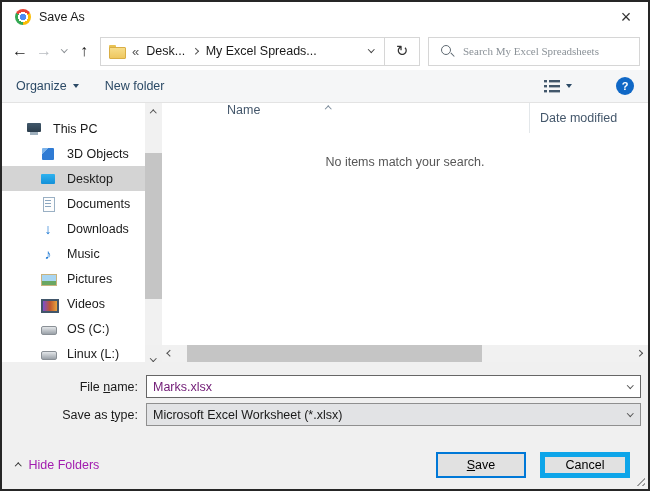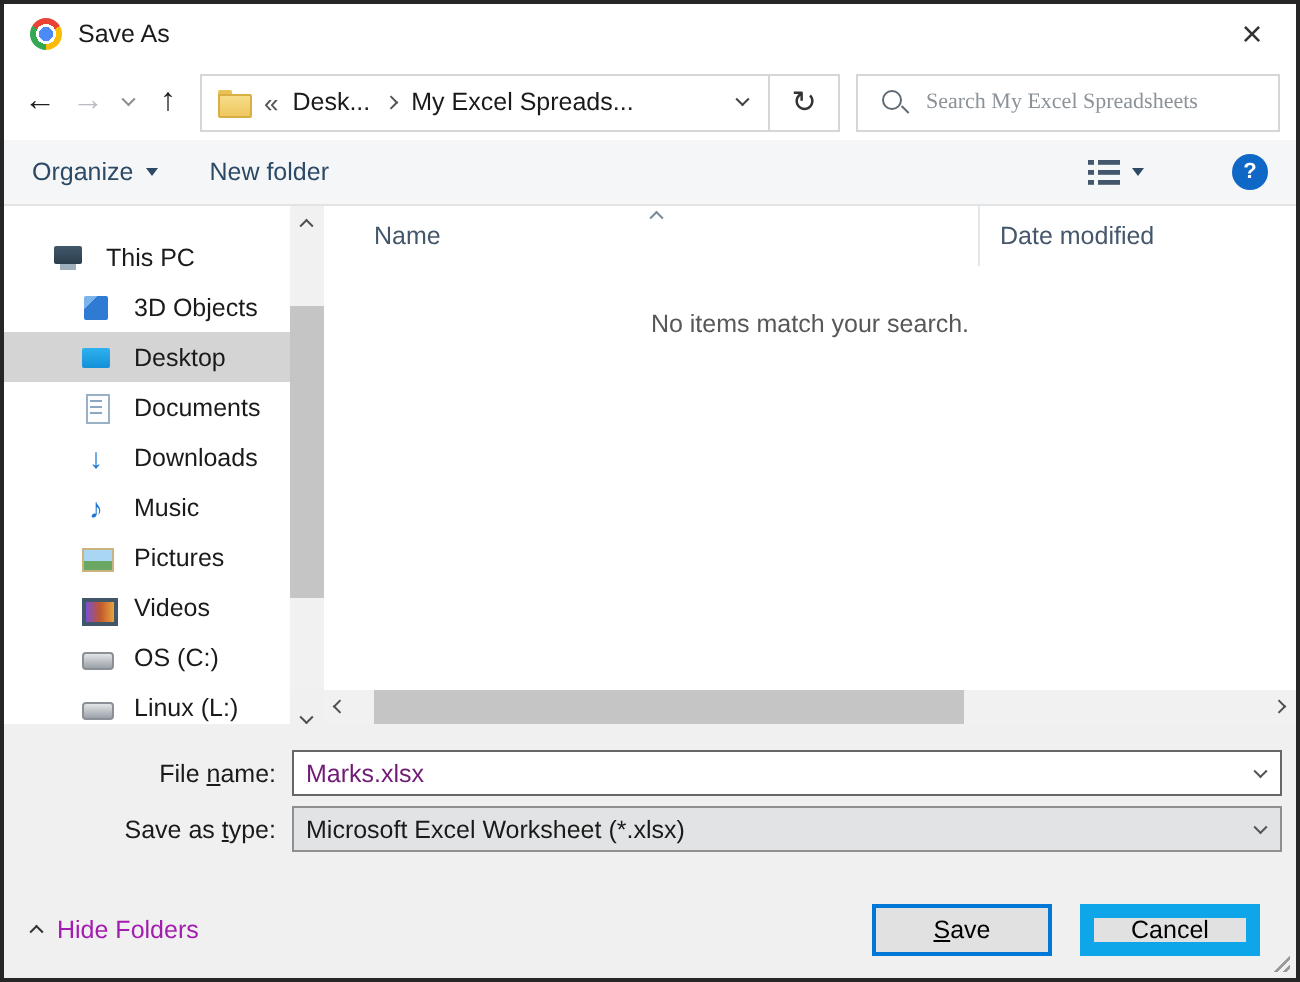--- a/index.html
+++ b/index.html
@@ -91,21 +91,21 @@
 
   .vscroll{ width:17px; flex:none; background:#f1f1f1; position:relative; }
   .vscroll .arrow{ position:absolute; left:0; width:17px; height:17px; display:flex; align-items:center; justify-content:center; color:#505050; }
   .vscroll .arrow.top{ top:0; }
   .vscroll .arrow.bottom{ bottom:0; }
   .vscroll .thumb{ position:absolute; left:0; top:50px; width:17px; height:146px; background:#c5c5c5; }
 
   .main{ flex:1; display:flex; flex-direction:column; min-width:0; position:relative; }
   .sort-chv{ position:absolute; top:4px; left:164px; color:#7a8a99; }
   .list-header{ height:30px; display:flex; align-items:center; color:#44576b; flex:none; }
-  .col-name{ width:327px; padding-left:25px; display:flex; align-items:center; height:100%; }
+  .col-name{ width:327px; padding-left:25px; display:flex; height:100%;margin-left:40px; }
   .col-date{ flex:1; padding-left:10px; display:flex; align-items:center; height:100%; border-left:1px solid #e3e7ea; }
   .empty-msg{ margin-top:22px; text-align:center; color:#575757; }
   .main-spacer{ flex:1; }
 
   .hscroll{ height:17px; flex:none; background:#f1f1f1; display:flex; }
   .hscroll .arrow{ width:17px; height:17px; display:flex; align-items:center; justify-content:center; color:#505050; flex:none; }
   .hscroll .track{ flex:1; position:relative; }
   .hscroll .thumb{ position:absolute; top:0; left:8px; width:295px; height:17px; background:#c5c5c5; }
 
   
@@ -119,21 +119,21 @@
   .combo-input input{ flex:1; border:none; outline:none; font-family:inherit; font-size:12.5px; padding-left:6px; color:#701a75; background:transparent; min-width:0; }
   .combo-select{ background:#e2e3e5; border:1px solid #8f8f8f; }
   .combo-select .combo-text{ flex:1; padding-left:6px; white-space:nowrap; overflow:hidden; }
 
   .footer{ position:absolute; left:0; right:0; bottom:11px; display:flex; align-items:center; padding:0 18px 0 14px; }
   .hide-folders{ display:flex; align-items:center; gap:8px; color:#a21caf; }
   .hide-folders .chv{ color:#333; }
   .footer-spacer{ flex:1; }
   .btn{ width:90px; height:26px; display:flex; align-items:center; justify-content:center; background:#e1e1e1; font-size:12.5px; color:#000; }
   .btn-save{ border:2px solid #0078d7; margin-right:14px; }
-  .btn-cancel{ border:7px solid #0ea5e9;justify-content:center; }
+  .btn-cancel{ border:5px solid #0ea5e9;justify-content:center; }
 
   .resize-grip{ position:absolute; right:3px; bottom:3px; width:10px; height:10px;
     background:repeating-linear-gradient(135deg, rgba(0,0,0,0) 0 2px, #9b9b9b 2px 3.2px);
     clip-path:polygon(100% 0, 100% 100%, 0 100%); }
 </style>
 </head>
 <body>
 
 <div class="window">
 

